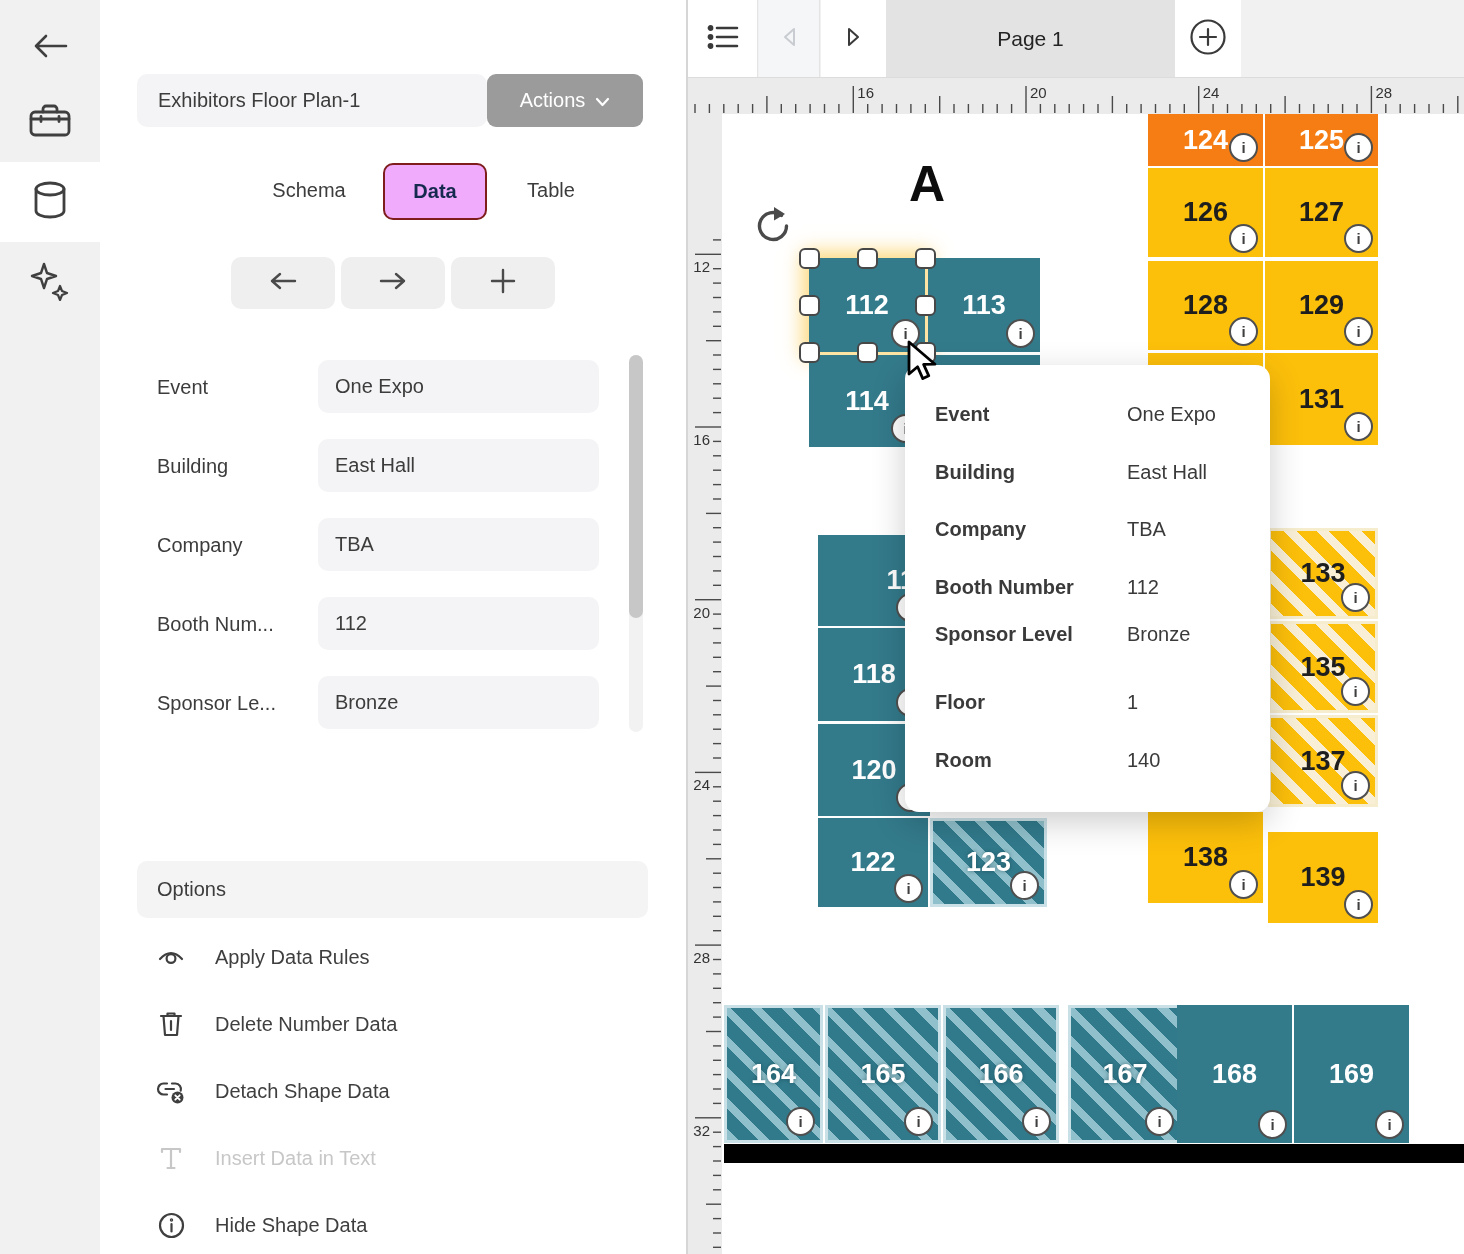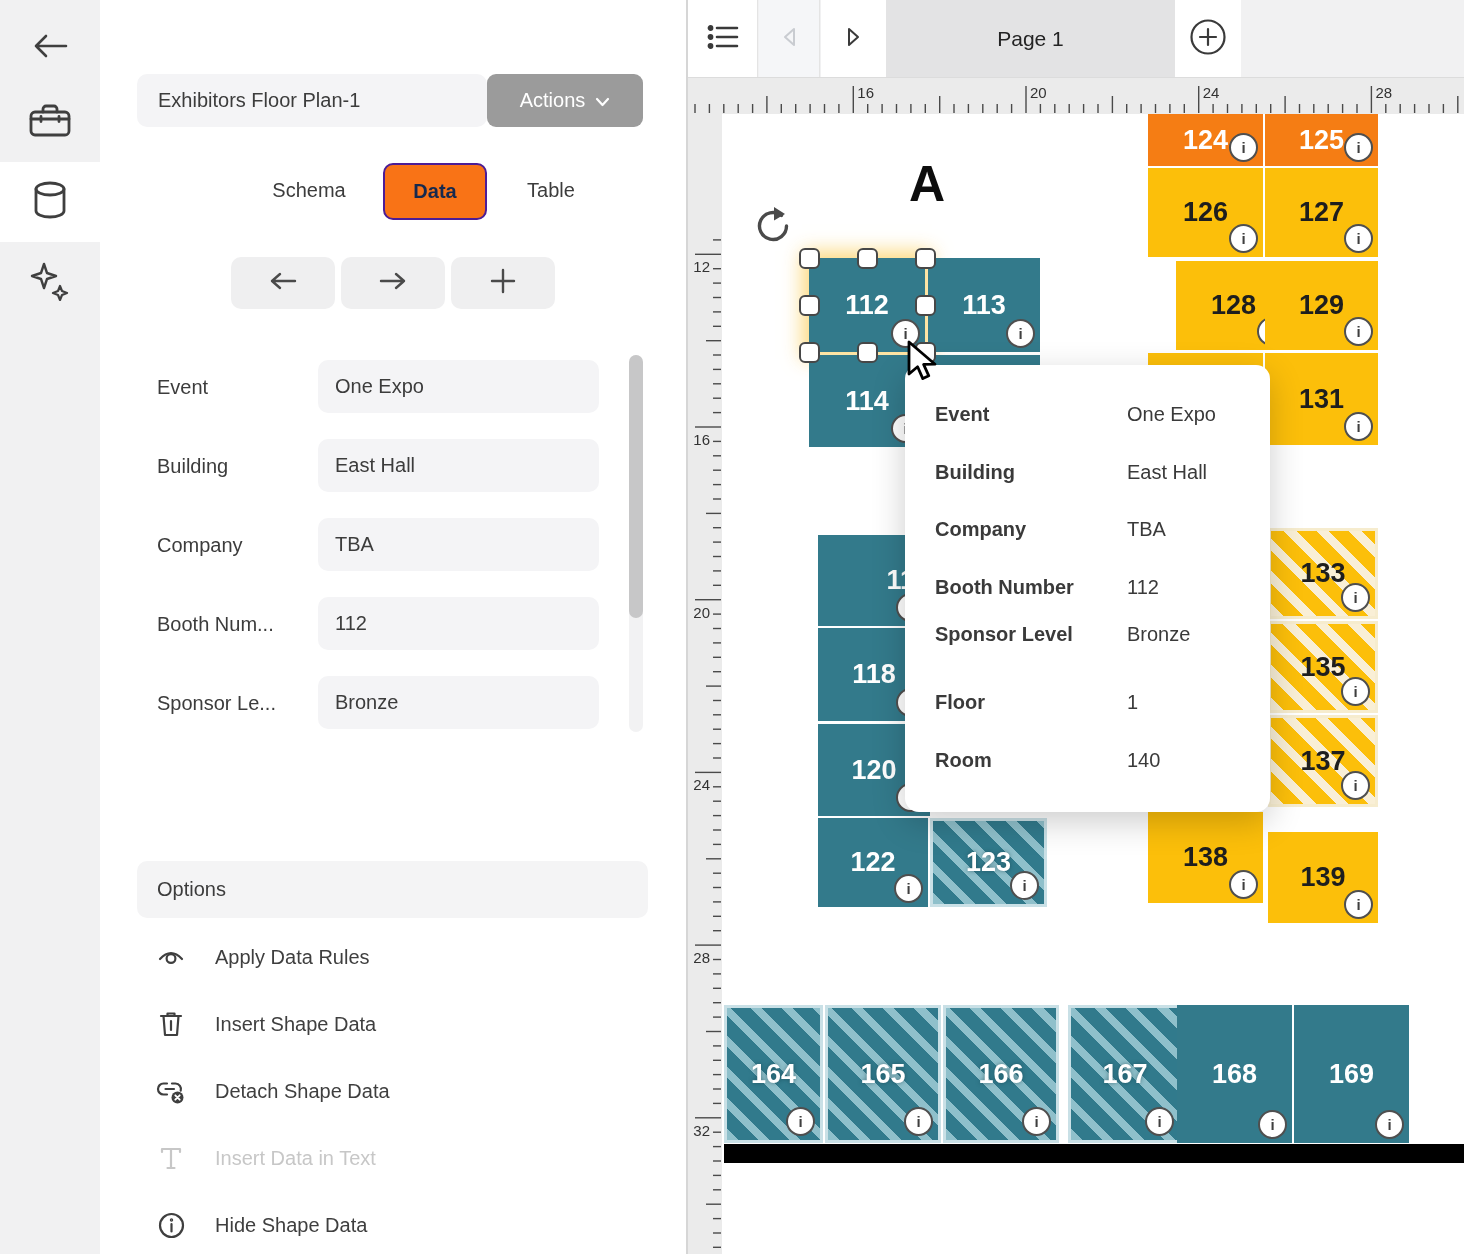--- a/index.html
+++ b/index.html
@@ -12,21 +12,21 @@
   .side-item { position:absolute; left:0; width:100px; height:80px; display:flex; align-items:center; justify-content:center; }
   .side-item.active { background:#ffffff; }
   .side-item svg { stroke:#3f3f3f; fill:none; stroke-width:2.8; stroke-linecap:round; stroke-linejoin:round; }
 
   
   #panel { position:absolute; left:100px; top:0; width:586px; height:1254px; background:#fff; }
   #title-box { position:absolute; left:37px; top:74px; width:350px; height:53px; background:#f4f4f6; border-radius:10px; display:flex; align-items:center; padding-left:21px; font-size:20px; color:#3c3c3c; }
   #actions-btn { position:absolute; left:387px; top:74px; width:156px; height:53px; background:#9b9b9b; border-radius:9px; display:flex; align-items:center; justify-content:center; gap:10px; color:#fff; font-size:20px; cursor:pointer; }
   #tabs { position:absolute; left:0; top:160px; width:586px; height:60px; }
   .tab { position:absolute; top:0; height:57px; display:flex; align-items:center; justify-content:center; font-size:20px; color:#3c3c3c; cursor:pointer; }
-  .tab.active { background:#f97316; border:2px solid #4c1d95; border-radius:10px; color:#16294e; font-weight:700; }
+  .tab.active { background:#f0abfc; border:2px solid #7f1d1d; border-radius:10px; color:#16294e; font-weight:700; }
   #nav-btns { position:absolute; left:0; top:257px; width:586px; height:52px; }
   .nav-btn { position:absolute; top:0; width:104px; height:52px; background:#efeff0; border-radius:10px; display:flex; align-items:center; justify-content:center; cursor:pointer; }
   .nav-btn svg { stroke:#4a4a4a; fill:none; stroke-width:2.4; stroke-linecap:round; stroke-linejoin:round; }
   #fields { position:absolute; left:0; top:0; width:586px; }
   .field-row { position:absolute; left:0; width:586px; height:53px; }
   .field-label { position:absolute; left:57px; top:50%; transform:translateY(-50%); font-size:20px; color:#3c3c3c; }
   .field-box { position:absolute; left:218px; top:0; width:281px; height:53px; background:#f4f4f6; border-radius:10px; display:flex; align-items:center; padding-left:17px; font-size:20px; color:#3c3c3c; }
   #panel-scroll-track { position:absolute; left:529px; top:355px; width:14px; height:377px; background:#f2f2f3; border-radius:7px; }
   #panel-scroll-thumb { position:absolute; left:529px; top:355px; width:14px; height:263px; background:#c7c7c8; border-radius:7px; }
   #options-header { position:absolute; left:37px; top:861px; width:511px; height:57px; background:#f4f4f5; border-radius:10px; display:flex; align-items:center; padding-left:20px; font-size:20px; color:#3c3c3c; }
@@ -193,21 +193,21 @@
           <span class="opt-label">Apply Data Rules</span>
         </div>
         <div class="opt-row" style="top: 1004px;">
           <span class="opt-icon">
             <svg width="26" height="28" viewBox="0 0 26 28">
               <path d="M3 6 H23 M9.5 6 V3.5 H16.5 V6"></path>
               <path d="M5.5 6 L7 25 H19 L20.5 6"></path>
               <path d="M13 11 V20"></path>
             </svg>
           </span>
-          <span class="opt-label">Insert Shape Data</span>
+          <span class="opt-label">Delete Number Data</span>
         </div>
         <div class="opt-row" style="top: 1071px;">
           <span class="opt-icon">
             <svg width="30" height="28" viewBox="0 0 30 28">
               <path d="M11 6.5 H7.5 a5.5 5.5 0 0 0 0 11 H11"></path>
               <path d="M16 6.5 h3.5 a5.5 5.5 0 0 1 5.2 7.2"></path>
               <path d="M9.5 12 H18"></path>
               <circle cx="21.5" cy="20.5" r="6" fill="#3f3f3f" stroke="none"></circle>
               <path d="M19.3 18.3 L23.7 22.7 M23.7 18.3 L19.3 22.7" stroke="#fff" stroke-width="1.8"></path>
             </svg>
@@ -512,21 +512,21 @@
           <div class="info-badge">i</div>
         </div>
         <div class="booth b-yellow" style="left: 426px; top: 54px; width: 115px; height: 89px;">
           <span>126</span>
           <div class="info-badge">i</div>
         </div>
         <div class="booth b-yellow" style="left: 543px; top: 54px; width: 113px; height: 89px;">
           <span>127</span>
           <div class="info-badge">i</div>
         </div>
-        <div class="booth b-yellow" style="left: 426px; top: 147px; width: 115px; height: 89px; margin-left: 28px;">
+        <div class="booth b-yellow" style="left: 426px; top: 147px; width: 115px; height: 89px;">
           <span>128</span>
           <div class="info-badge">i</div>
         </div>
         <div class="booth b-yellow" style="left: 543px; top: 147px; width: 113px; height: 89px;">
           <span>129</span>
           <div class="info-badge">i</div>
         </div>
         <div class="booth b-yellow" style="left: 426px; top: 239px; width: 115px; height: 92px;"></div>
         <div class="booth b-yellow" style="left: 543px; top: 239px; width: 113px; height: 92px;">
           <span>131</span>

